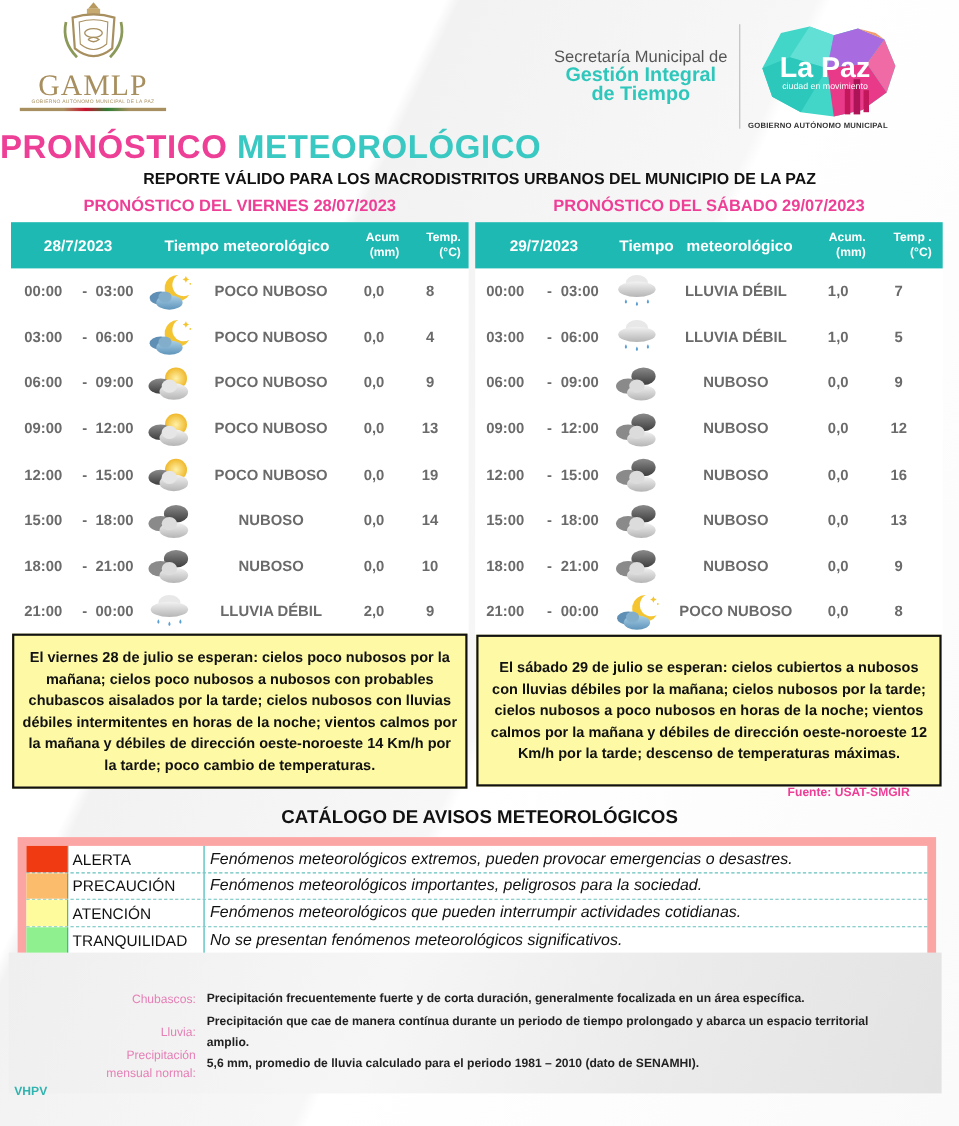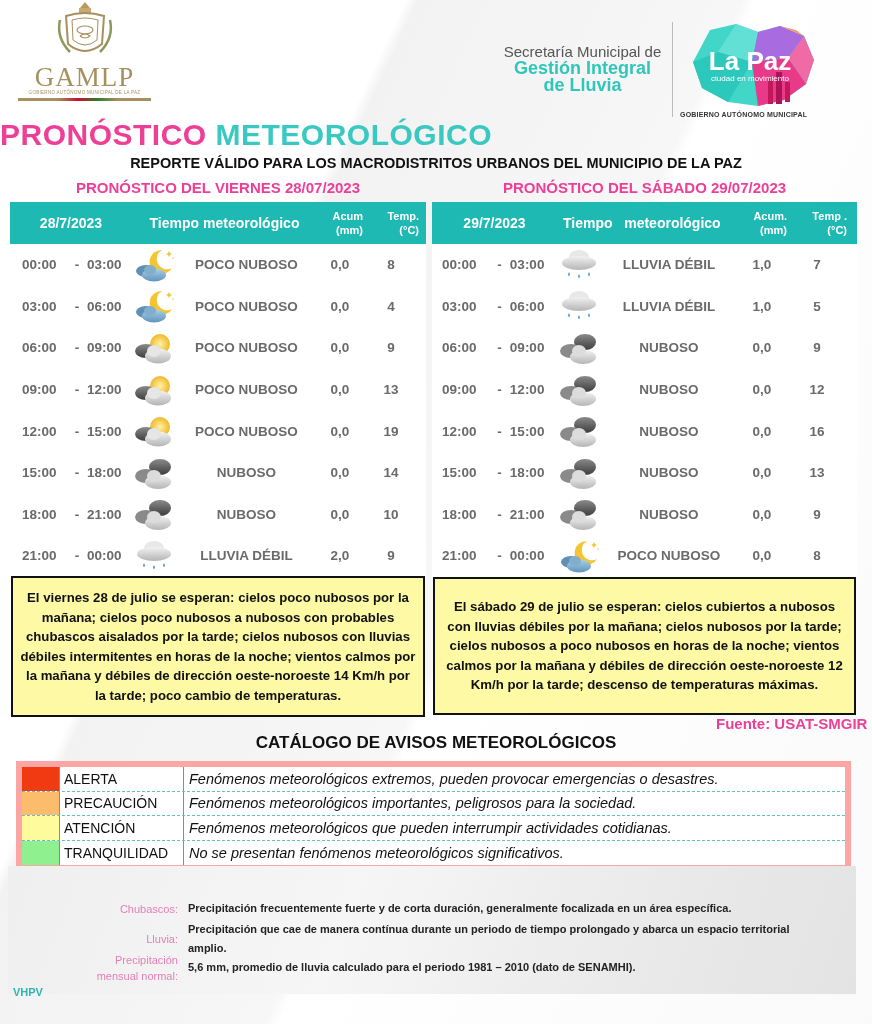--- a/index.html
+++ b/index.html
@@ -43,24 +43,24 @@
   .row .t-from { width: 50px; text-align: left; }
   .row .t-dash { width: 22px; text-align: center; }
   .row .t-to { width: 50px; text-align: left; }
   .row .icon { width: 44px; height: 36px; display: flex; align-items: center; justify-content: center; }
   .row .icon svg { width: 44px; height: 36px; }
   .row .desc { text-align: center; }
   .row .acc { text-align: center; }
   .row .tmp { text-align: center; }
 
   .summary { position: absolute; background: #fdf9a5; border: 2px solid #111; font-weight: bold; font-size: 13.2px; line-height: 19.5px; color: #111; text-align: center; z-index: 1; display: flex; align-items: center; justify-content: center; padding: 4px 6px; }
-  .fuente { position: absolute; left: 716px; top: 715px; font-size: 15px; font-weight: bold; color: #ee3f97; z-index: 1; }
+  .fuente { position: absolute; left: 716px; top: 715px; font-size: 11px; font-weight: bold; color: #ee3f97; z-index: 1; }
 
   .cat-title { position: absolute; left: 0; top: 733px; width: 872px; text-align: center; font-size: 17px; font-weight: bold; color: #111; z-index: 1; }
-  .cat-table { position: absolute; left: 16px; top: 761px; width: 835px; border: 6px solid #fca5a5; background: #fff; z-index: 1; }
+  .cat-table { position: absolute; left: 16px; top: 761px; width: 835px; border: 8px solid #fca5a5; background: #fff; z-index: 1; }
   .cat-row { display: flex; height: 24.5px; align-items: center; border-bottom: 1px dashed #67c1bd; }
   .cat-row:last-child { border-bottom: none; }
   .cat-swatch { width: 38px; height: 100%; border-right: 1px solid #2eb4b0; }
   .cat-name { width: 124px; height: 100%; padding-left: 4px; display: flex; align-items: center; font-size: 14px; color: #111; border-right: 1.5px solid #2eb4b0; }
   .cat-desc { padding-left: 5px; font-style: italic; font-size: 14.5px; color: #111; }
 
   .gloss { position: absolute; left: 8px; top: 866px; width: 848px; height: 128px; background: linear-gradient(110deg, #efefef 0%, #f6f6f6 40%, #ebebeb 70%, #e3e3e3 100%); z-index: 1; }
   .gloss-title { position: absolute; left: 0; top: 6px; width: 800px; text-align: center; font-size: 16px; font-weight: bold; color: #111; }
   .gl-term { position: absolute; width: 170px; text-align: right; font-size: 11px; color: #e57fb5; line-height: 16px; }
   .gl-def { position: absolute; left: 180px; width: 620px; font-size: 11px; font-weight: bold; color: #222; line-height: 19px; }
@@ -86,21 +86,21 @@
       </svg>
     </div>
     <div class="gamlp-word">GAMLP</div>
     <div class="gamlp-sub">GOBIERNO AUTÓNOMO MUNICIPAL DE LA PAZ</div>
     <div class="gamlp-stripe"></div>
   </div>
 
   <div class="sec-block">
     <div class="sec-line1">Secretaría Municipal de</div>
     <div class="sec-line2">Gestión Integral</div>
-    <div class="sec-line3">de Lluvia</div>
+    <div class="sec-line3">de Tiempo</div>
   </div>
   <div class="vsep"></div>
   <div class="lapaz">
     <svg viewBox="0 0 130 86" width="130" height="86">
       <polygon points="5,40 22,8 48,2 70,10 92,4 116,14 126,38 118,62 96,78 70,84 40,80 14,66" fill="#41d6c8"></polygon>
       <polygon points="48,2 70,10 64,40 30,30" fill="#62e0d6"></polygon>
       <polygon points="70,10 92,4 116,14 100,36 64,40" fill="#a86be0"></polygon>
       <polygon points="100,36 116,14 126,38 118,62" fill="#f06aa6"></polygon>
       <polygon points="64,40 100,36 118,62 96,78 70,84" fill="#e93a8a"></polygon>
       <polygon points="5,40 30,30 64,40 40,80 14,66" fill="#2cc8bb"></polygon>

